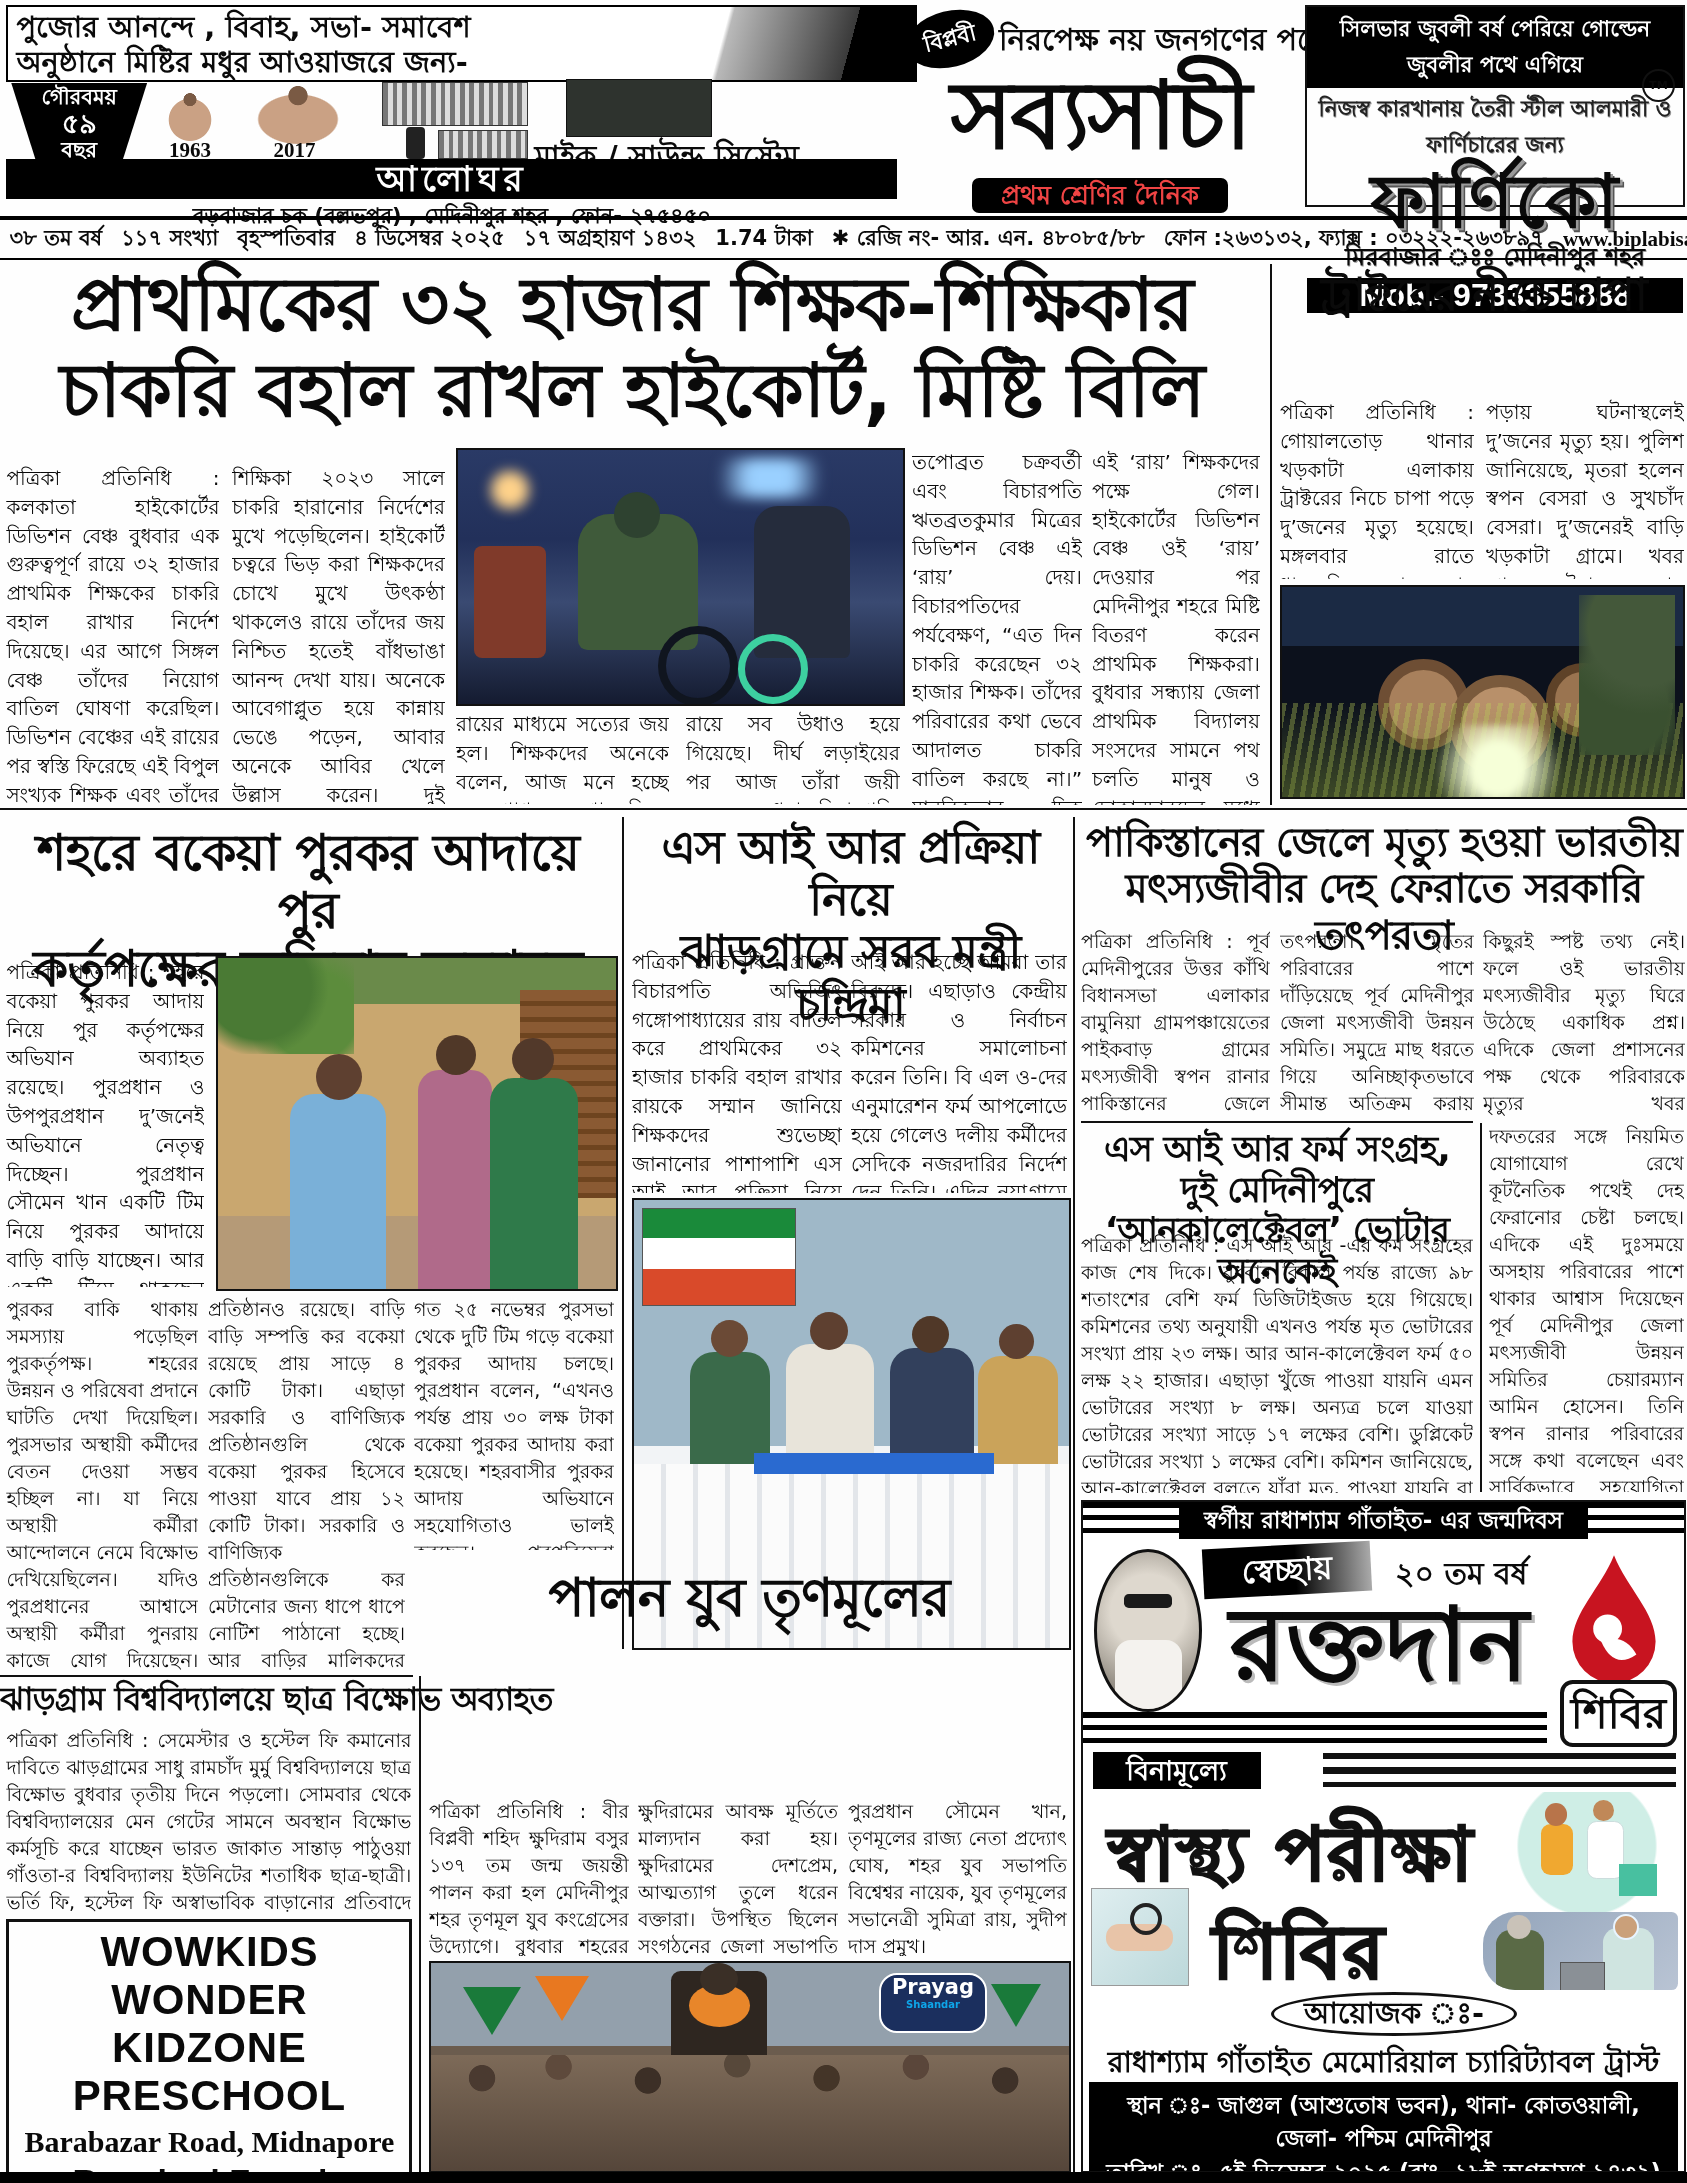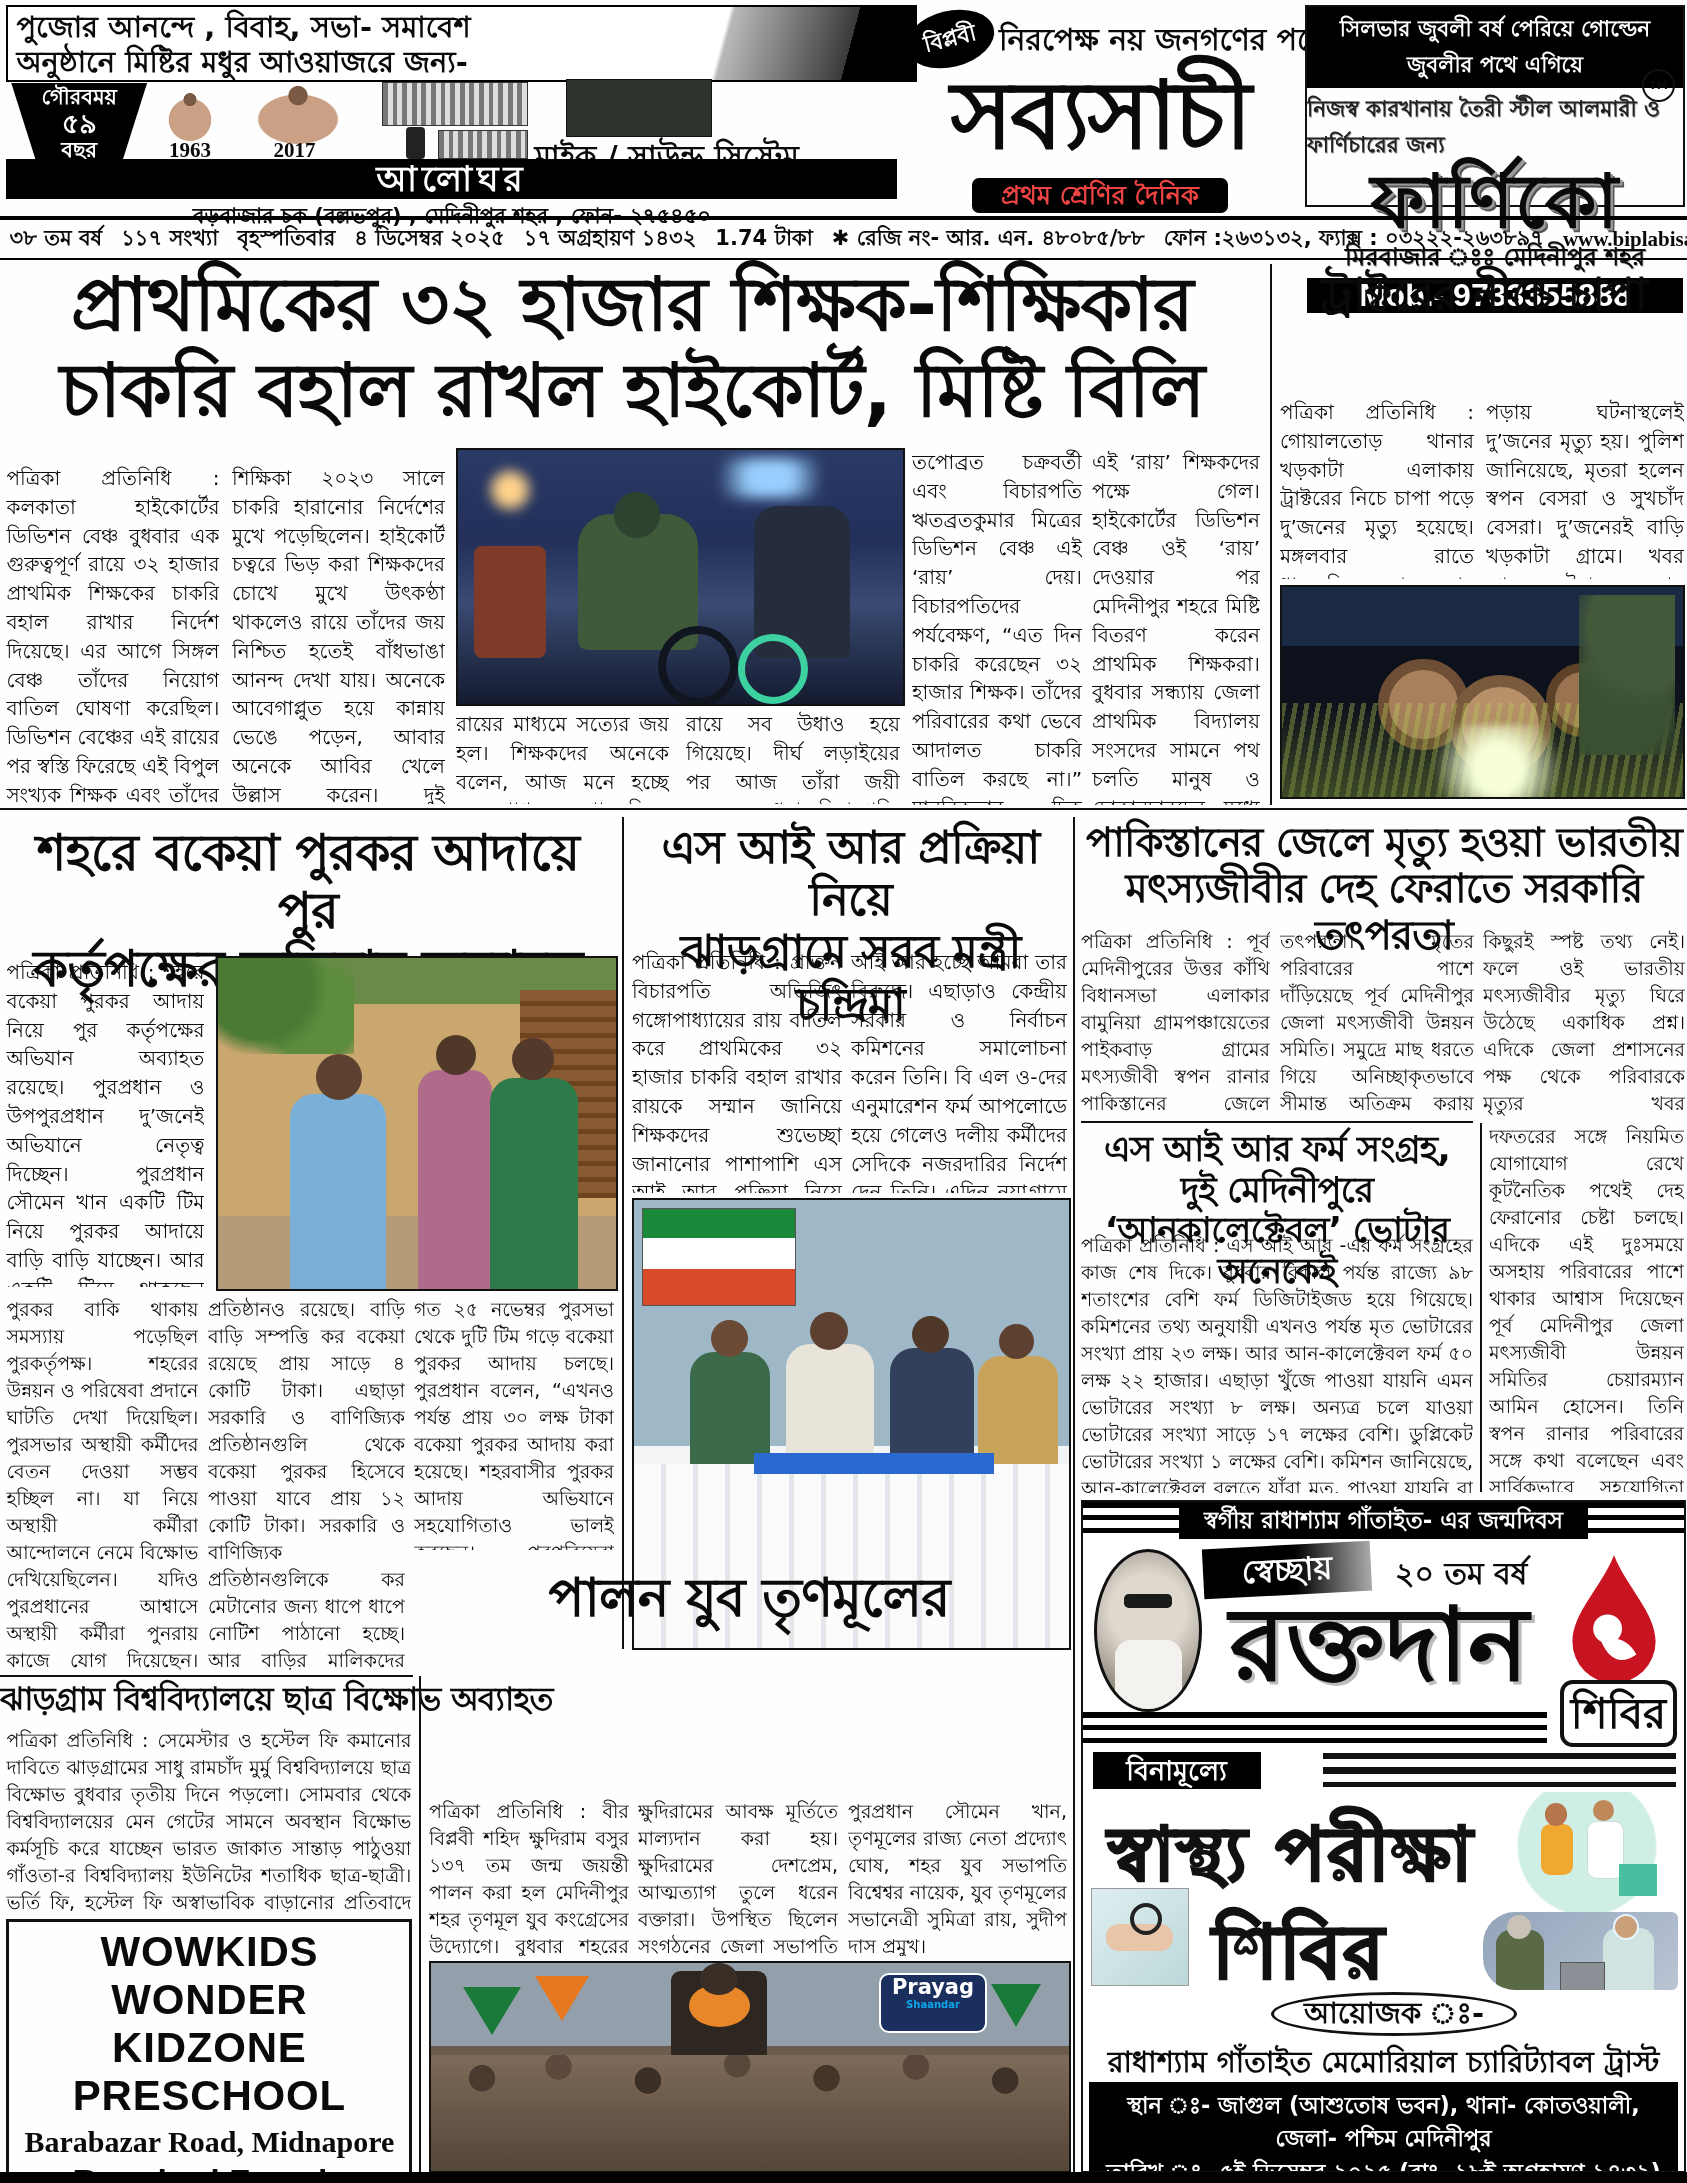--- a/index.html
+++ b/index.html
@@ -77,21 +77,21 @@
 
   <div class="abs" style="left:900px;top:0;width:400px;height:218px;">
     <div class="abs oval" style="left:4.8px;top:11.2px;width:90px;height:56px;font-size:22.4px;">বিপ্লবী</div>
     <div class="abs" style="left:99px;top:16px;width:296px;font-weight:900;font-size:30px;white-space:nowrap;">নিরপেক্ষ নয় জনগণের পক্ষে</div>
     <div class="abs" style="left:0;top:43px;width:400px;text-align:center;font-weight:900;font-size:94px;letter-spacing:-2.4px;white-space:nowrap;">সব্যসাচী</div>
     <div class="abs subt" style="left:72px;top:178px;width:256px;height:35px;font-size:25.6px;line-height:35px;">প্রথম শ্রেণির দৈনিক</div>
   </div>
 
   <div class="abs box" style="left:1305px;top:4.8px;width:376px;height:198px;">
     <div class="furn-line1">সিলভার জুবলী বর্ষ পেরিয়ে গোল্ডেন জুবলীর পথে এগিয়ে</div>
-    <div style="font-weight:800;font-size:21.6px;margin-top:3.2px;color:#222;text-shadow:0.8px 0.8px 0 #999;">নিজস্ব কারখানায় তৈরী স্টীল আলমারী ও ফার্ণিচারের জন্য</div>
+    <div style="text-align:center;font-weight:800;font-size:21.6px;margin-top:3.2px;color:#222;text-shadow:0.8px 0.8px 0 #999;">নিজস্ব কারখানায় তৈরী স্টীল আলমারী ও ফার্ণিচারের জন্য</div>
     <div class="furn-brand" style="font-size:74px;line-height:1.0;">ফার্ণিকো</div>
     <div class="abs" style="right:8px;top:62px;width:29px;height:29px;border:2.4px solid #111;border-radius:50%;font-size:11.2px;font-weight:800;display:flex;align-items:center;justify-content:center;">TM</div>
     <div style="text-align:center;font-weight:800;font-size:24px;text-shadow:0.8px 0.8px 0 #999;">মিরবাজার ঃঃ মেদিনীপুর শহর</div>
     <div class="furn-mob" style="height:35px;line-height:35px;font-family:'Liberation Sans',sans-serif;">Mob.- 9733355888</div>
   </div>
 
   <div class="abs dateline" style="left:0;top:216px;width:1687px;height:38px;">
     <span>৩৮ তম বর্ষ</span>
     <span>১১৭ সংখ্যা</span>
     <span>বৃহস্পতিবার</span>
@@ -284,21 +284,21 @@
     <div>পালন যুব তৃণমূলের</div>
   </div>
   <div class="abs colsm" style="left:429px;top:1798px;width:200px;height:158px;">পত্রিকা প্রতিনিধি : বীর বিপ্লবী শহিদ ক্ষুদিরাম বসুর ১৩৭ তম জন্ম জয়ন্তী পালন করা হল মেদিনীপুর শহর তৃণমূল যুব কংগ্রেসের উদ্যোগে। বুধবার শহরের কালেক্টরেট মোড়ে শহিদ</div>
   <div class="abs colsm" style="left:638px;top:1798px;width:200px;height:158px;">ক্ষুদিরামের আবক্ষ মূর্তিতে মাল্যদান করা হয়। ক্ষুদিরামের দেশপ্রেম, আত্মত্যাগ তুলে ধরেন বক্তারা। উপস্থিত ছিলেন সংগঠনের জেলা সভাপতি নির্মাল্য চক্রবর্তী,</div>
   <div class="abs colsm" style="left:848px;top:1798px;width:219px;height:158px;">পুরপ্রধান সৌমেন খান, তৃণমূলের রাজ্য নেতা প্রদ্যোৎ ঘোষ, শহর যুব সভাপতি বিশ্বেশ্বর নায়েক, যুব তৃণমূলের সভানেত্রী সুমিত্রা রায়, সুদীপ দাস প্রমুখ।</div>
 
   <div class="abs photo" style="left:429px;top:1961px;width:638px;height:208px;background:linear-gradient(180deg,#93a0ac 0 40%,#6b5c4e 40% 100%);">
     <div class="abs" style="left:240px;top:8px;width:96px;height:120px;background:#2e2620;border-radius:9.6px 9.6px 0 0;"></div>
     <div class="abs" style="left:258px;top:21px;width:61px;height:43px;background:#e8862a;border-radius:50%;"></div>
     <div class="abs" style="left:269px;top:0px;width:38px;height:32px;background:#3a2f26;border-radius:50%;"></div>
-    <div class="abs" style="left:448px;top:9.6px;width:104px;height:56px;background:#1b2f5e;border:2.4px solid #fff;border-radius:10px;color:#fff;font-weight:800;font-size:21px;text-align:center;">
+    <div class="abs" style="left:448px;top:9.6px;width:104px;height:56px;background:#1b2f5e;border:2.4px solid #fff;border-radius:18px;color:#fff;font-weight:800;font-size:21px;text-align:center;">
       <div>Prayag</div>
       <div style="color:#0ea5e9;font-size:10px;">Shaandar</div>
     </div>
     <div class="abs" style="left:32px;top:24px;width:0;height:0;border-left:29px solid transparent;border-right:29px solid transparent;border-top:48px solid #1a7a3a;"></div>
     <div class="abs" style="left:104px;top:12.8px;width:0;height:0;border-left:27px solid transparent;border-right:27px solid transparent;border-top:45px solid #e87820;"></div>
     <div class="abs" style="left:560px;top:21px;width:0;height:0;border-left:25.6px solid transparent;border-right:25.6px solid transparent;border-top:43px solid #1a7a3a;"></div>
     <div class="abs" style="left:0;bottom:0;width:100%;height:56%;background:radial-gradient(circle at 8% 20%,#4a3a30 0 12.8px,transparent 13.6px),radial-gradient(circle at 20% 10%,#5e4a3c 0 12.8px,transparent 13.6px),radial-gradient(circle at 34% 22%,#3c2f26 0 12.8px,transparent 13.6px),radial-gradient(circle at 48% 8%,#57483a 0 12.8px,transparent 13.6px),radial-gradient(circle at 62% 20%,#443528 0 12.8px,transparent 13.6px),radial-gradient(circle at 76% 10%,#5a463a 0 12.8px,transparent 13.6px),radial-gradient(circle at 90% 22%,#3e3128 0 12.8px,transparent 13.6px),linear-gradient(180deg,#7d6a58,#55463a);"></div>
   </div>
 
   <div class="abs" style="left:0;top:2172px;width:1687px;height:11.2px;background:#000;"></div>

